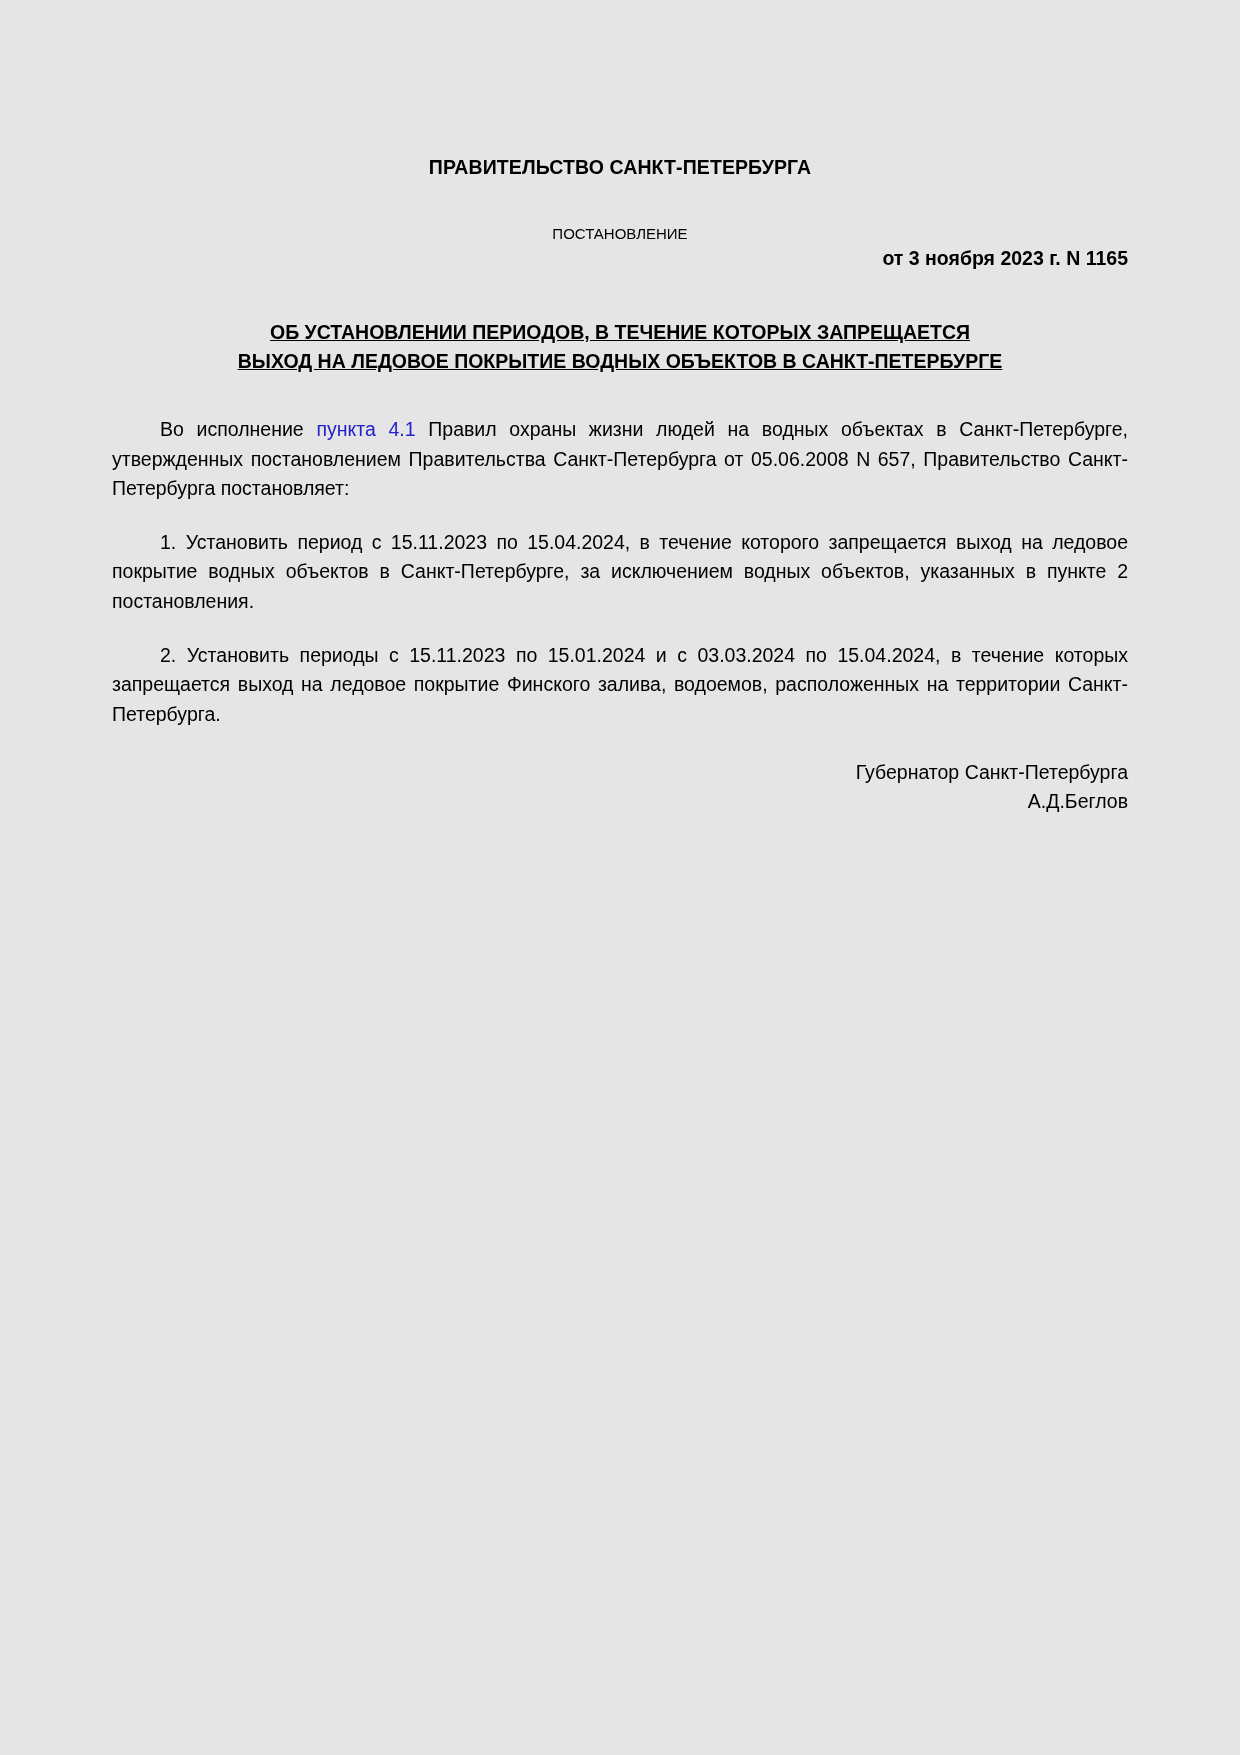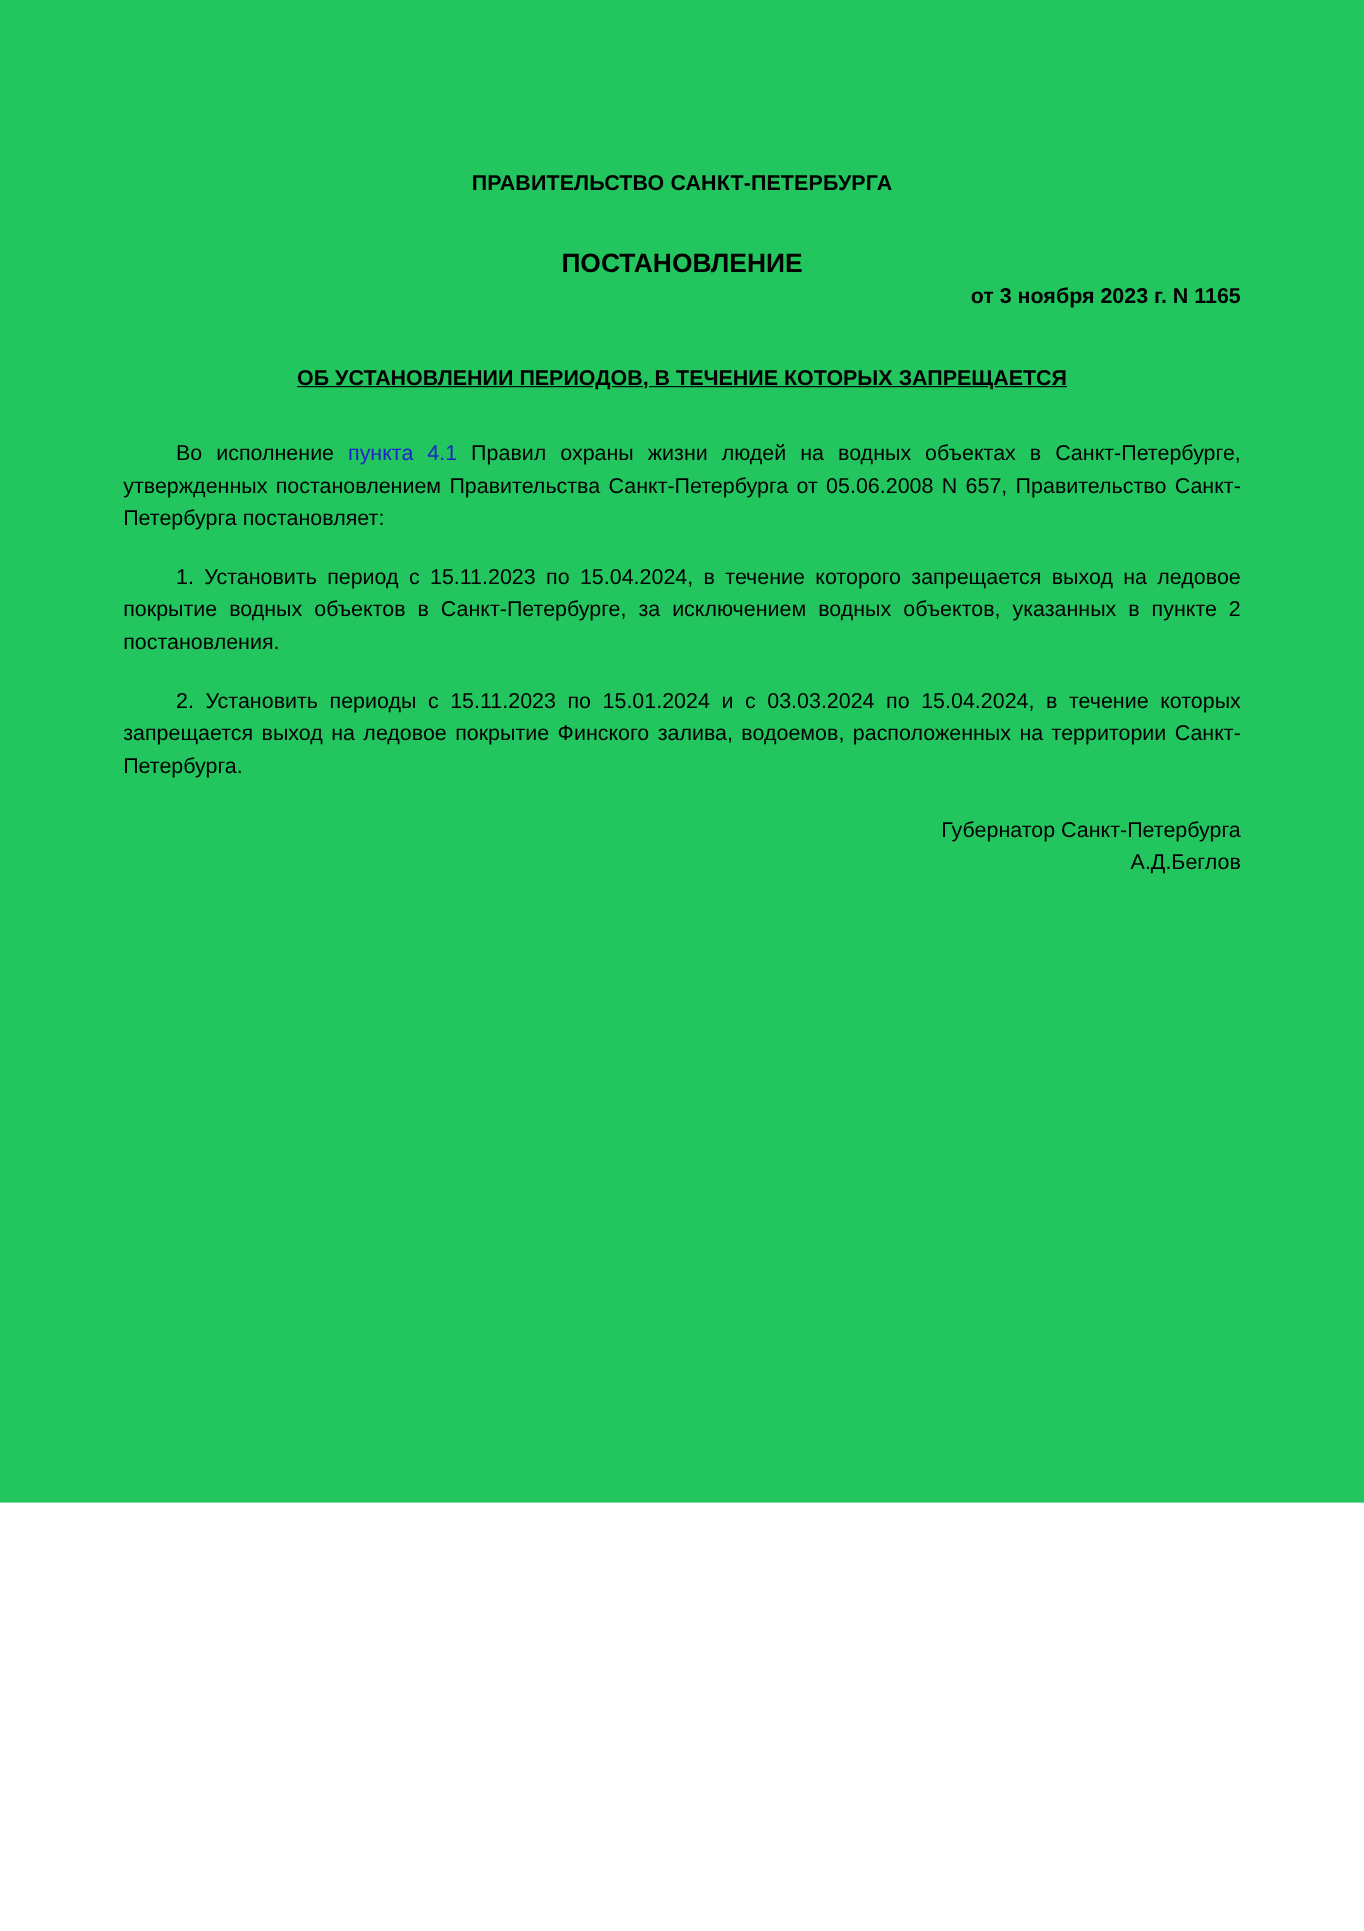--- a/index.html
+++ b/index.html
@@ -10,42 +10,42 @@
   body {
     width: 1240px;
     height: 1755px;
     font-family: "Liberation Sans", "DejaVu Sans", sans-serif;
     color: #000000;
     -webkit-font-smoothing: antialiased;
   }
   .page {
     position: relative;
     width: 1240px;
-    height: 1366px;
+    height: 1755px;
     box-sizing: border-box;
     padding: 155px 112px 0 112px;
-    background: #22c55e;
+    background: #e5e5e5;
   }
   .content {
     width: 1016px;
   }
 
   
   .hdr-org {
     text-align: center;
     font-weight: bold;
     font-size: 19.5px;
     letter-spacing: 0.1px;
     line-height: 1.25;
     margin: 0 0 46px 0;
   }
   .hdr-doctype {
     text-align: center;
-    font-weight: bold;
-    font-size: 24px;
+    font-weight: normal;
+    font-size: 15px;
     line-height: 1.25;
     margin: 0;
   }
   .hdr-date {
     text-align: right;
     font-weight: bold;
     font-size: 19.5px;
     line-height: 1.45;
     margin: 0 0 46px 0;
   }
@@ -92,20 +92,21 @@
   <div class="content">
 
     <div class="hdr-org">ПРАВИТЕЛЬСТВО САНКТ-ПЕТЕРБУРГА</div>
 
     <div class="hdr-doctype">ПОСТАНОВЛЕНИЕ</div>
 
     <div class="hdr-date">от 3 ноября 2023 г. N 1165</div>
 
     <div class="hdr-title">
       <span class="tline">ОБ УСТАНОВЛЕНИИ ПЕРИОДОВ, В ТЕЧЕНИЕ КОТОРЫХ ЗАПРЕЩАЕТСЯ</span>
+      <span class="tline">ВЫХОД НА ЛЕДОВОЕ ПОКРЫТИЕ ВОДНЫХ ОБЪЕКТОВ В САНКТ-ПЕТЕРБУРГЕ</span>
     </div>
 
     <p class="para"><span>Во исполнение </span><a class="doclink" href="#" style="color: rgb(34, 34, 204);">пункта 4.1</a><span> Правил охраны жизни людей на водных объектах в Санкт-Петербурге, утвержденных постановлением Правительства Санкт-Петербурга от 05.06.2008 N 657, Правительство Санкт-Петербурга постановляет:</span></p>
 
     <p class="para">1. Установить период с 15.11.2023 по 15.04.2024, в течение которого запрещается выход на ледовое покрытие водных объектов в Санкт-Петербурге, за исключением водных объектов, указанных в пункте 2 постановления.</p>
 
     <p class="para">2. Установить периоды с 15.11.2023 по 15.01.2024 и с 03.03.2024 по 15.04.2024, в течение которых запрещается выход на ледовое покрытие Финского залива, водоемов, расположенных на территории Санкт-Петербурга.</p>
 
 
     <div class="signature">

